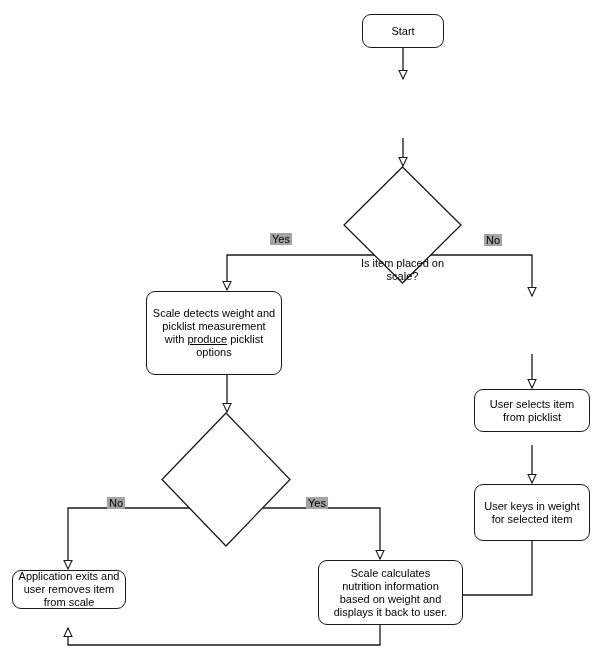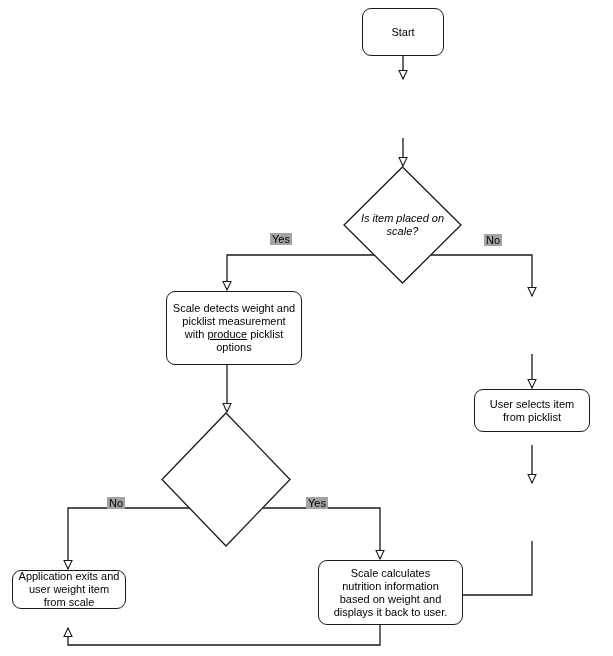--- a/index.html
+++ b/index.html
@@ -28,28 +28,27 @@
     justify-content: center;
     text-align: center;
     font-size: 11px;
     line-height: 13px;
     padding: 2px 3px;
     z-index: 2;
   }
   .diamond-text {
     position: absolute;
     display: flex;
-    align-items: center;
+    align-items: flex-end;
     justify-content: center;
     text-align: center;
     font-size: 11px;
     line-height: 13px;
     z-index: 2;
     pointer-events: none;
-    font-style: italic;
   }
   .ln { display: block; }
   .u  { text-decoration: underline; }
   .edge-label {
     position: absolute;
     transform: translate(-50%, -50%);
     font-size: 11px;
     line-height: 12px;
     background: #a3a3a3;
     padding: 0 2px;
@@ -82,55 +81,61 @@
       <polyline points="532,541 532,595 444,595" marker-end="url(#arrow)"></polyline>
       <polyline points="380,625 380,645 68,645 68,628" marker-end="url(#arrow)"></polyline>
     </g>
 
     <g fill="#ffffff" stroke="#1a1a1a" stroke-width="1.3">
       <polygon points="402.5,167 461,225 402.5,283 344,225"></polygon>
       <polygon points="226,413 290,479.5 226,546 162,479.5"></polygon>
     </g>
   </svg>
 
-  <div class="box" style="left:362px;top:8px;width:82px;height:48px">
+  <div class="box" style="left:362px;top:14px;width:82px;height:34px">
     <span>Start</span>
   </div>
 
 
   <div class="diamond-text" style="left:344px;top:167px;width:117px;height:116px">
     <div>
       <span class="ln">Is item placed on</span>
       <span class="ln">scale?</span>
     </div>
   </div>
 
-  <div class="box" style="left:166px;top:291px;width:136px;height:74px">
+  <div class="box" style="left:146px;top:291px;width:136px;height:84px">
     <div>
       <span class="ln">Scale detects weight and</span>
       <span class="ln">picklist measurement</span>
       <span class="ln"><span>with </span><span class="u">produce</span><span> picklist</span></span>
       <span class="ln">options</span>
     </div>
   </div>
 
 
   <div class="box" style="left:474px;top:389px;width:116px;height:43px">
     <div>
       <span class="ln">User selects item</span>
       <span class="ln">from picklist</span>
     </div>
   </div>
 
+  <div class="box" style="left:474px;top:484px;width:116px;height:57px">
+    <div>
+      <span class="ln">User keys in weight</span>
+      <span class="ln">for selected item</span>
+    </div>
+  </div>
 
 
   <div class="box" style="left:12px;top:570px;width:114px;height:39px">
     <div>
       <span class="ln">Application exits and</span>
-      <span class="ln">user weight item</span>
+      <span class="ln">user removes item</span>
       <span class="ln">from scale</span>
     </div>
   </div>
 
   <div class="box" style="left:318px;top:560px;width:145px;height:65px">
     <div>
       <span class="ln">Scale calculates</span>
       <span class="ln">nutrition information</span>
       <span class="ln">based on weight and</span>
       <span class="ln">displays it back to user.</span>

